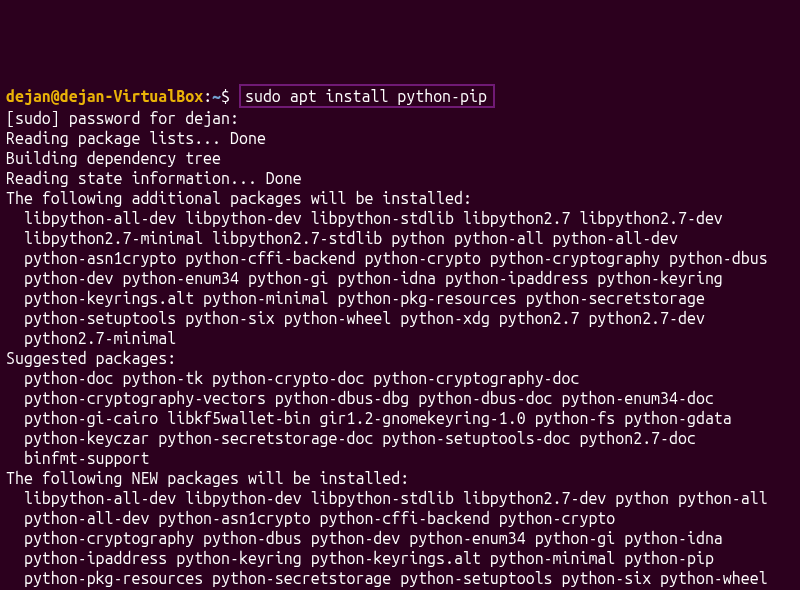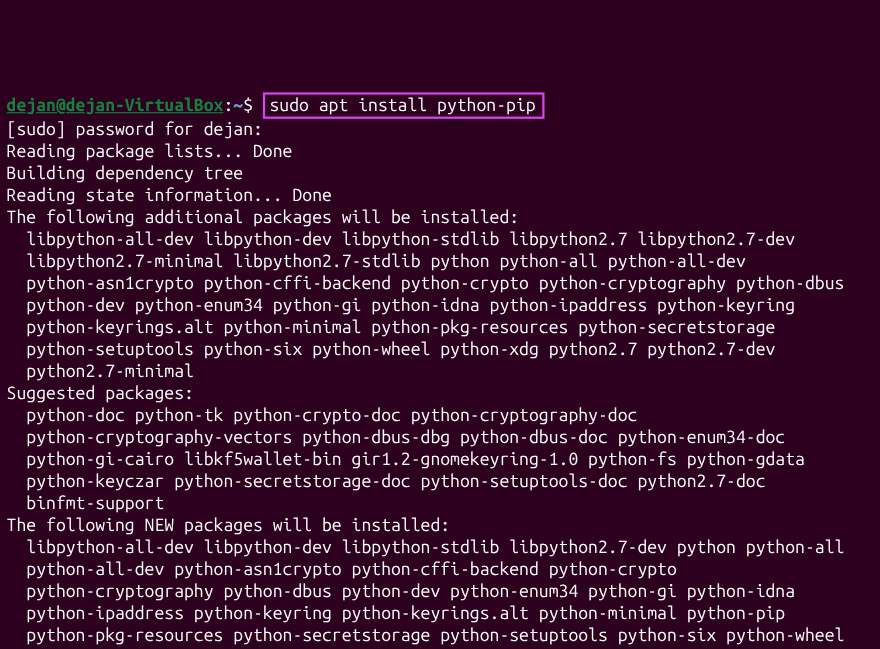--- a/index.html
+++ b/index.html
@@ -14,36 +14,35 @@
       line-height: 1.25;
       color: #ffffff;
       width: 800px;
       height: 590px;
       padding: 4px 6px;
       overflow: hidden;
       white-space: pre-wrap;
       word-break: break-word;
     }
     .prompt-user {
-      color: #15803d;
+      color: #eab308;
       font-weight: bold;
-      text-decoration: underline;
     }
     .prompt-separator {
       color: #ffffff;
     }
     .prompt-path {
       color: #729fcf;
       font-weight: bold;
     }
     .prompt-dollar {
       color: #ffffff;
     }
     .highlight-box {
-      border: 2px solid #d946ef;
+      border: 2px solid #701a75;
       padding: 0 6px 0 4px;
       display: inline-block;
     }
     .line {
       display: block;
     }
     .terminal-output {
       color: #ffffff;
     }
   </style>

